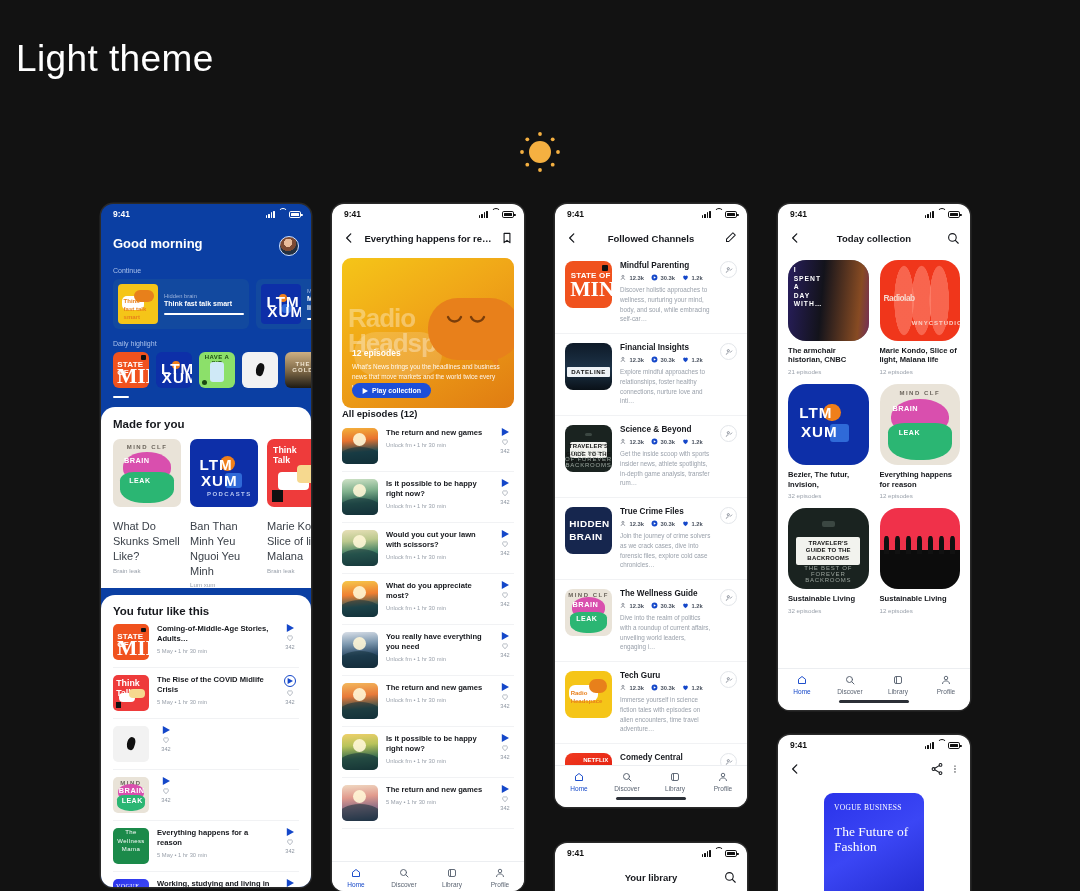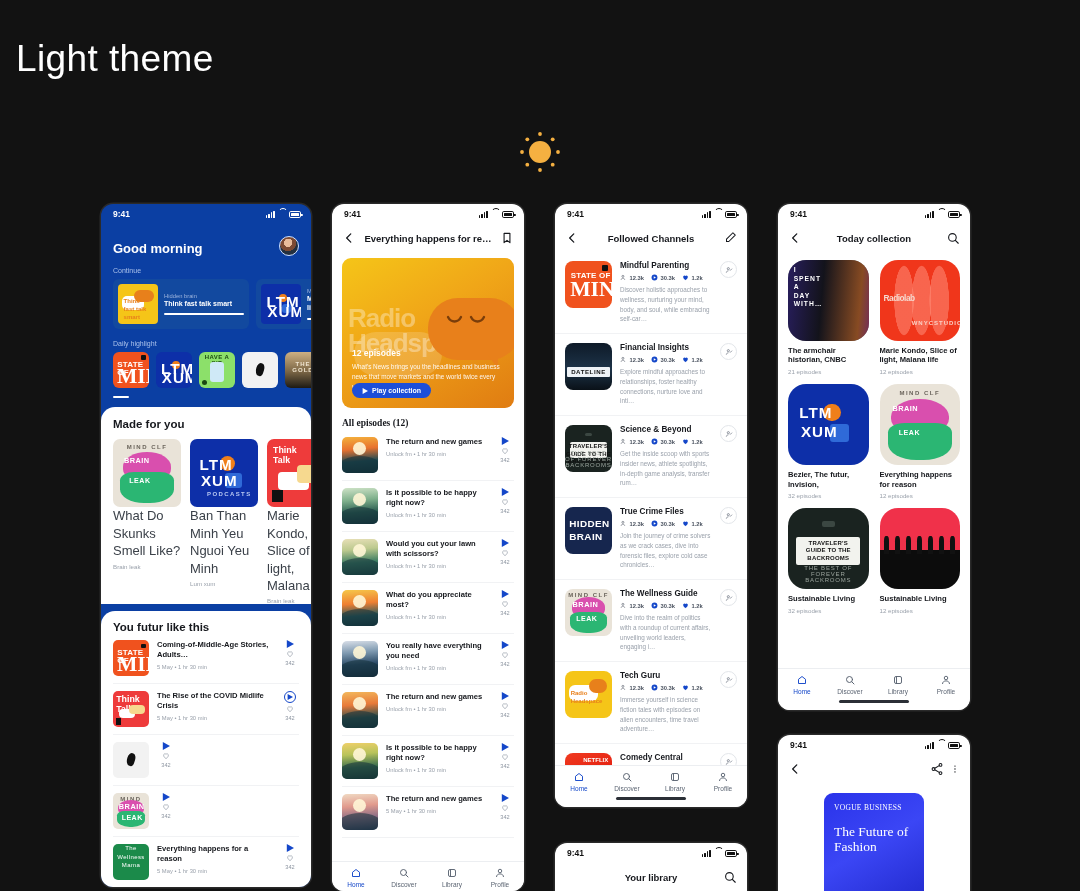--- a/index.html
+++ b/index.html
@@ -73,21 +73,21 @@
   .tab { flex: 1; display: flex; flex-direction: column; align-items: center; gap: 2px; }
   .tab .tic { width: 12px; height: 12px; color: #5b6472; }
   .tab .tic svg { width: 100%; height: 100%; display: block; }
   .tab span { font-size: 6.5px; color: #5b6472; }
   .tab.active .tic, .tab.active span { color: #1447c9; }
   .homebar { width: 70px; height: 3px; border-radius: 2px; background: #2b2f36; margin: 5px auto 4px; }
 
   
   #p1 { left: 101px; top: 204px; width: 210px; height: 683px; background: #0b3fa3; }
   .p1-top { padding: 0 12px; }
-  .greet-row { display: flex; align-items: flex-end; justify-content: space-between; margin-top: 12px; }
+  .greet-row { display: flex; align-items: flex-start; justify-content: space-between; margin-top: 12px; }
   .greet { font-size: 13px; font-weight: 700; color: #fff; }
   .avatar {
     width: 20px; height: 20px; border-radius: 50%;
     background: radial-gradient(circle at 45% 32%, #e8bb9a 0 26%, #7c4a33 27% 52%, #23303f 53%);
     border: 1.5px solid #cfe0ff;
   }
   .sec-label { font-size: 7px; color: #a9c0ea; margin: 11px 0 5px; }
   .cont-row { display: flex; gap: 7px; }
   .cont-card {
     flex: 0 0 136px; background: #12499f; border-radius: 6px;
@@ -100,21 +100,21 @@
   .prog { height: 1.8px; border-radius: 2px; background: #ffffff; margin-top: 5px; }
   .hl-row { display: flex; gap: 7px; }
   .hl-art { width: 36px; height: 36px; flex: 0 0 36px; border-radius: 6px; overflow: hidden; }
   .dots { width: 16px; height: 2.4px; background: #fff; border-radius: 2px; margin: 8px 0 9px; }
 
   .sheet { background: #fff; border-radius: 14px 14px 0 0; padding: 11px 12px 0; }
   .sheet-h { font-size: 11.5px; font-weight: 700; color: #16181d; }
   .mfy-row { display: flex; gap: 9px; margin-top: 9px; }
   .mfy { flex: 0 0 68px; }
   .mfy-art { width: 68px; height: 68px; border-radius: 7px; overflow: hidden; }
-  .mfy-t { font-size: 13px; color: #3b4149; line-height: 1.34; margin-top: 0; }
+  .mfy-t { font-size: 11px; color: #3b4149; line-height: 1.34; margin-top: 12px; }
   .mfy-s { font-size: 6.2px; color: #9aa1ab; margin-top: 3px; }
 
   .sheet2 { background:#fff; border-radius: 14px 14px 0 0; margin-top: 7px; padding: 10px 12px 0; }
   .ep { display: flex; gap: 8px; padding: 7px 0; border-bottom: 1px solid #f1f2f4; }
   .ep-art { width: 36px; height: 36px; flex: 0 0 36px; border-radius: 5px; overflow: hidden; }
   .ep-mid { flex: 1; min-width: 0; }
   .ep-t { font-size: 7.6px; font-weight: 700; color: #16181d; line-height: 1.3; }
   .ep-m { font-size: 5.8px; color: #9aa1ab; margin-top: 4px; }
   .ep-right { width: 18px; display: flex; flex-direction: column; align-items: center; gap: 2px; }
   .play { width: 8px; height: 8px; color: #1447c9; }
@@ -134,21 +134,21 @@
   }
   .hero-wm { position:absolute; left:6px; top:48px; font-size:26px; font-weight:700; color:rgba(255,255,255,.34); line-height:.95; letter-spacing:-1px;}
   .hero-bubble{position:absolute;right:-6px;top:40px;width:92px;height:62px;background:#e8801b;border-radius:30px;}
   .hero-bubble::after{content:"";position:absolute;right:22px;bottom:-9px;width:0;height:0;border-left:10px solid transparent;border-right:0 solid transparent;border-top:14px solid #e8801b;}
   .hero-bubble2{position:absolute;left:12px;top:74px;width:88px;height:44px;background:rgba(255,255,255,.16);border-radius:22px;}
   .smile{position:absolute;right:26px;top:56px;width:44px;height:16px;}
   .hero-eps{position:absolute;left:10px;top:90px;font-size:8.5px;font-weight:700;color:#fff;}
   .hero-desc{position:absolute;left:10px;top:104px;right:12px;font-size:6.4px;line-height:1.55;color:rgba(255,255,255,.92);}
   .hero-btn{position:absolute;left:10px;bottom:10px;background:#1d4ed8;color:#fff;border-radius:20px;padding:4px 10px;font-size:7px;font-weight:700;display:flex;align-items:center;gap:4px;}
   .hero-btn .play{color:#fff;width:6px;height:6px;}
-  .p2-h { font-size: 9.5px; font-weight: 700; color:#16181d; padding: 10px 10px 2px; font-family: Liberation Serif, serif; }
+  .p2-h { font-size: 9.5px; font-weight: 700; color:#16181d; padding: 0 10px 2px; }
   .p2-list { padding: 0 10px; }
 
   
   #p3 { left: 555px; top: 204px; width: 192px; height: 603px; }
   .ch { display: flex; gap: 8px; padding: 9px 10px; border-bottom: 1px solid #f1f2f4; }
   .ch-art { width: 47px; height: 47px; flex: 0 0 47px; border-radius: 8px; overflow: hidden; }
   .ch-mid { flex: 1; min-width: 0; }
   .ch-t { font-size: 8.2px; font-weight: 700; color: #16181d; }
   .ch-stats { display: flex; align-items: center; gap: 7px; margin-top: 4px; }
   .st { display: flex; align-items: center; gap: 2.5px; font-size: 5.8px; color: #4b5360; font-weight: 600; }

